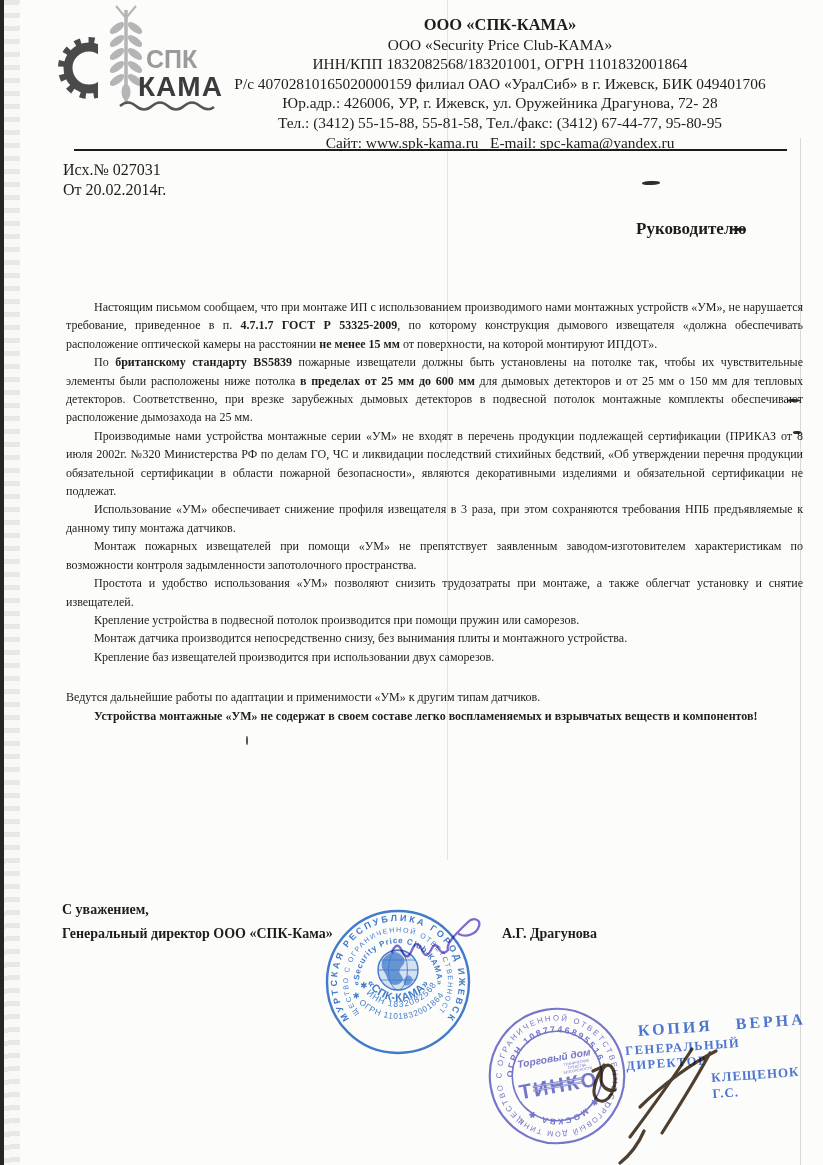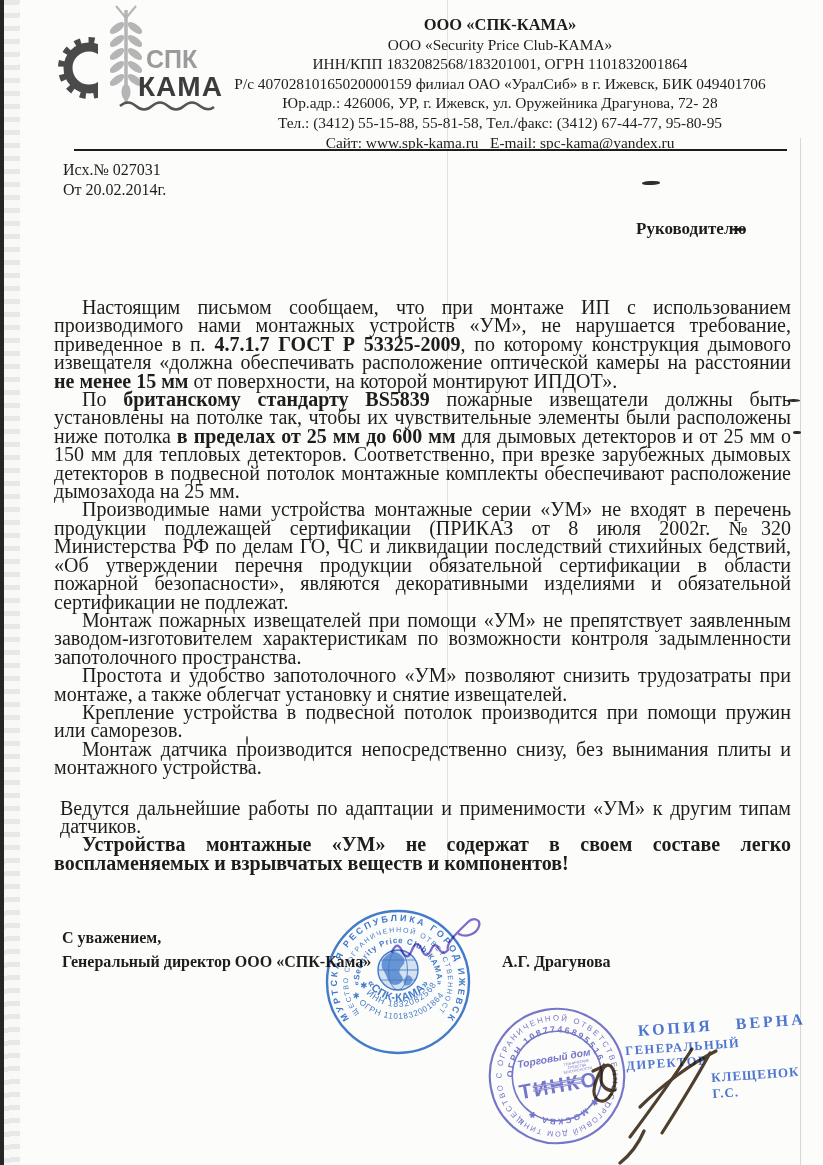--- a/index.html
+++ b/index.html
@@ -15,28 +15,28 @@
   
   .logo{position:absolute;left:58px;top:4px;width:176px;height:130px;}
   .head-text{position:absolute;left:170px;top:15px;width:660px;text-align:center;line-height:19.6px;font-size:15.4px;}
   .head-text .co{font-size:16.5px;font-weight:bold;}
   .ul{text-decoration:underline;text-align:right;}
   .head-rule{position:absolute;left:74px;top:149px;width:713px;height:2px;background:#1c1c1c;}
   
   .ref{position:absolute;left:63px;top:160px;font-size:16px;line-height:20px;}
   .addressee{position:absolute;left:596px;top:219px;font-size:17px;font-weight:bold;margin-left:40px;}
   
-  .body-text{position:absolute;left:54px;top:298px;width:737px;font-size:20px;
+  .body-text{position:absolute;left:66px;top:298px;width:737px;font-size:12px;
              line-height:18.4px;text-align:justify;}
   .body-text p{margin:0;text-indent:28px;}
   .body-text p.noindent{text-indent:0;}
-  .body-text p.gap{margin-top:22px;margin-left:6px;}
+  .body-text p.gap{margin-top:22px;}
   .body-text .b{font-weight:bold;}
   
-  .sig{position:absolute;left:62px;top:926px;width:700px;font-size:16px;font-weight:bold;line-height:24px;font-family:Liberation Serif, serif;}
+  .sig{position:absolute;left:62px;top:898px;width:700px;font-size:14px;font-weight:bold;line-height:24px;font-family:Liberation Serif, serif;}
   .sig .name{position:absolute;left:440px;top:24px;}
   
   .stamp{position:absolute;mix-blend-mode:multiply;opacity:.9;}
   .copy-stamp{position:absolute;left:626px;top:1016px;width:200px;transform:rotate(-4deg);
       color:#3f6bd0;font-family:"Liberation Serif",serif;font-weight:bold;mix-blend-mode:multiply;opacity:.92;}
   .copy-stamp .l1{font-size:16px;letter-spacing:3px;word-spacing:16px;padding-left:14px;}
   .copy-stamp .l2{font-size:12.5px;letter-spacing:1.5px;word-spacing:8px;margin-top:3px;}
   .copy-stamp .l3{font-size:13px;letter-spacing:1px;padding-left:84px;margin-top:2px;}
   .sig-ink{position:absolute;mix-blend-mode:multiply;}
   svg text{font-family:"Liberation Sans",sans-serif;}
@@ -107,24 +107,26 @@
   <div class="ref">
     <div>Исх.№ 027031</div>
     <div>От 20.02.2014г.</div>
   </div>
   <div class="addressee">Руководителю</div>
 
   <div class="body-text">
     <p><span>Настоящим письмом сообщаем, что при монтаже ИП с использованием производимого нами монтажных устройств «УМ», не нарушается  требование, приведенное в п. </span><span class="b">4.7.1.7 ГОСТ Р 53325-2009</span><span>, по которому конструкция дымового извещателя «должна обеспечивать расположение оптической камеры на расстоянии </span><span class="b">не менее 15 мм</span><span> от поверхности, на которой монтируют ИПДОТ».</span></p>
     <p><span>По </span><span class="b">британскому стандарту BS5839</span><span> пожарные извещатели должны быть установлены на потолке так, чтобы их чувствительные элементы были расположены ниже потолка </span><span class="b">в пределах от 25 мм до 600 мм</span><span> для дымовых детекторов и от 25 мм о 150 мм для тепловых детекторов. Соответственно, при врезке зарубежных дымовых детекторов в подвесной потолок монтажные комплекты обеспечивают расположение дымозахода на 25 мм.</span></p>
     <p>Производимые нами устройства монтажные серии «УМ» не входят в перечень продукции подлежащей сертификации (ПРИКАЗ от 8 июля 2002г. №320 Министерства РФ по делам ГО, ЧС и ликвидации последствий стихийных бедствий, «Об утверждении перечня продукции обязательной сертификации в области пожарной безопасности», являются декоративными изделиями и обязательной сертификации не подлежат.</p>
+    <p>Использование «УМ» обеспечивает снижение профиля извещателя в 3 раза, при этом сохраняются требования НПБ предъявляемые к данному типу монтажа датчиков.</p>
     <p>Монтаж пожарных извещателей при помощи «УМ» не препятствует заявленным заводом-изготовителем характеристикам по возможности контроля задымленности запотолочного пространства.</p>
-    <p>Простота и удобство запотолочного «УМ» позволяют снизить трудозатраты при монтаже, а также облегчат установку и снятие извещателей.</p>
+    <p>Простота и удобство использования «УМ» позволяют снизить трудозатраты при монтаже, а также облегчат установку и снятие извещателей.</p>
     <p>Крепление устройства в подвесной потолок производится при помощи пружин или саморезов.</p>
     <p>Монтаж датчика производится непосредственно снизу, без вынимания плиты и монтажного устройства.</p>
+    <p>Крепление баз извещателей производится при использовании двух саморезов.</p>
     <p class="noindent gap">Ведутся дальнейшие работы по адаптации и применимости «УМ» к другим типам датчиков.</p>
     <p class="b">Устройства монтажные «УМ» не содержат в своем составе легко воспламеняемых и взрывчатых веществ и компонентов!</p>
   </div>
 
   <div class="sig">
     <div>С уважением,</div>
     <div>Генеральный директор ООО «СПК-Кама»</div>
     <div class="name">А.Г. Драгунова</div>
   </div>
 

